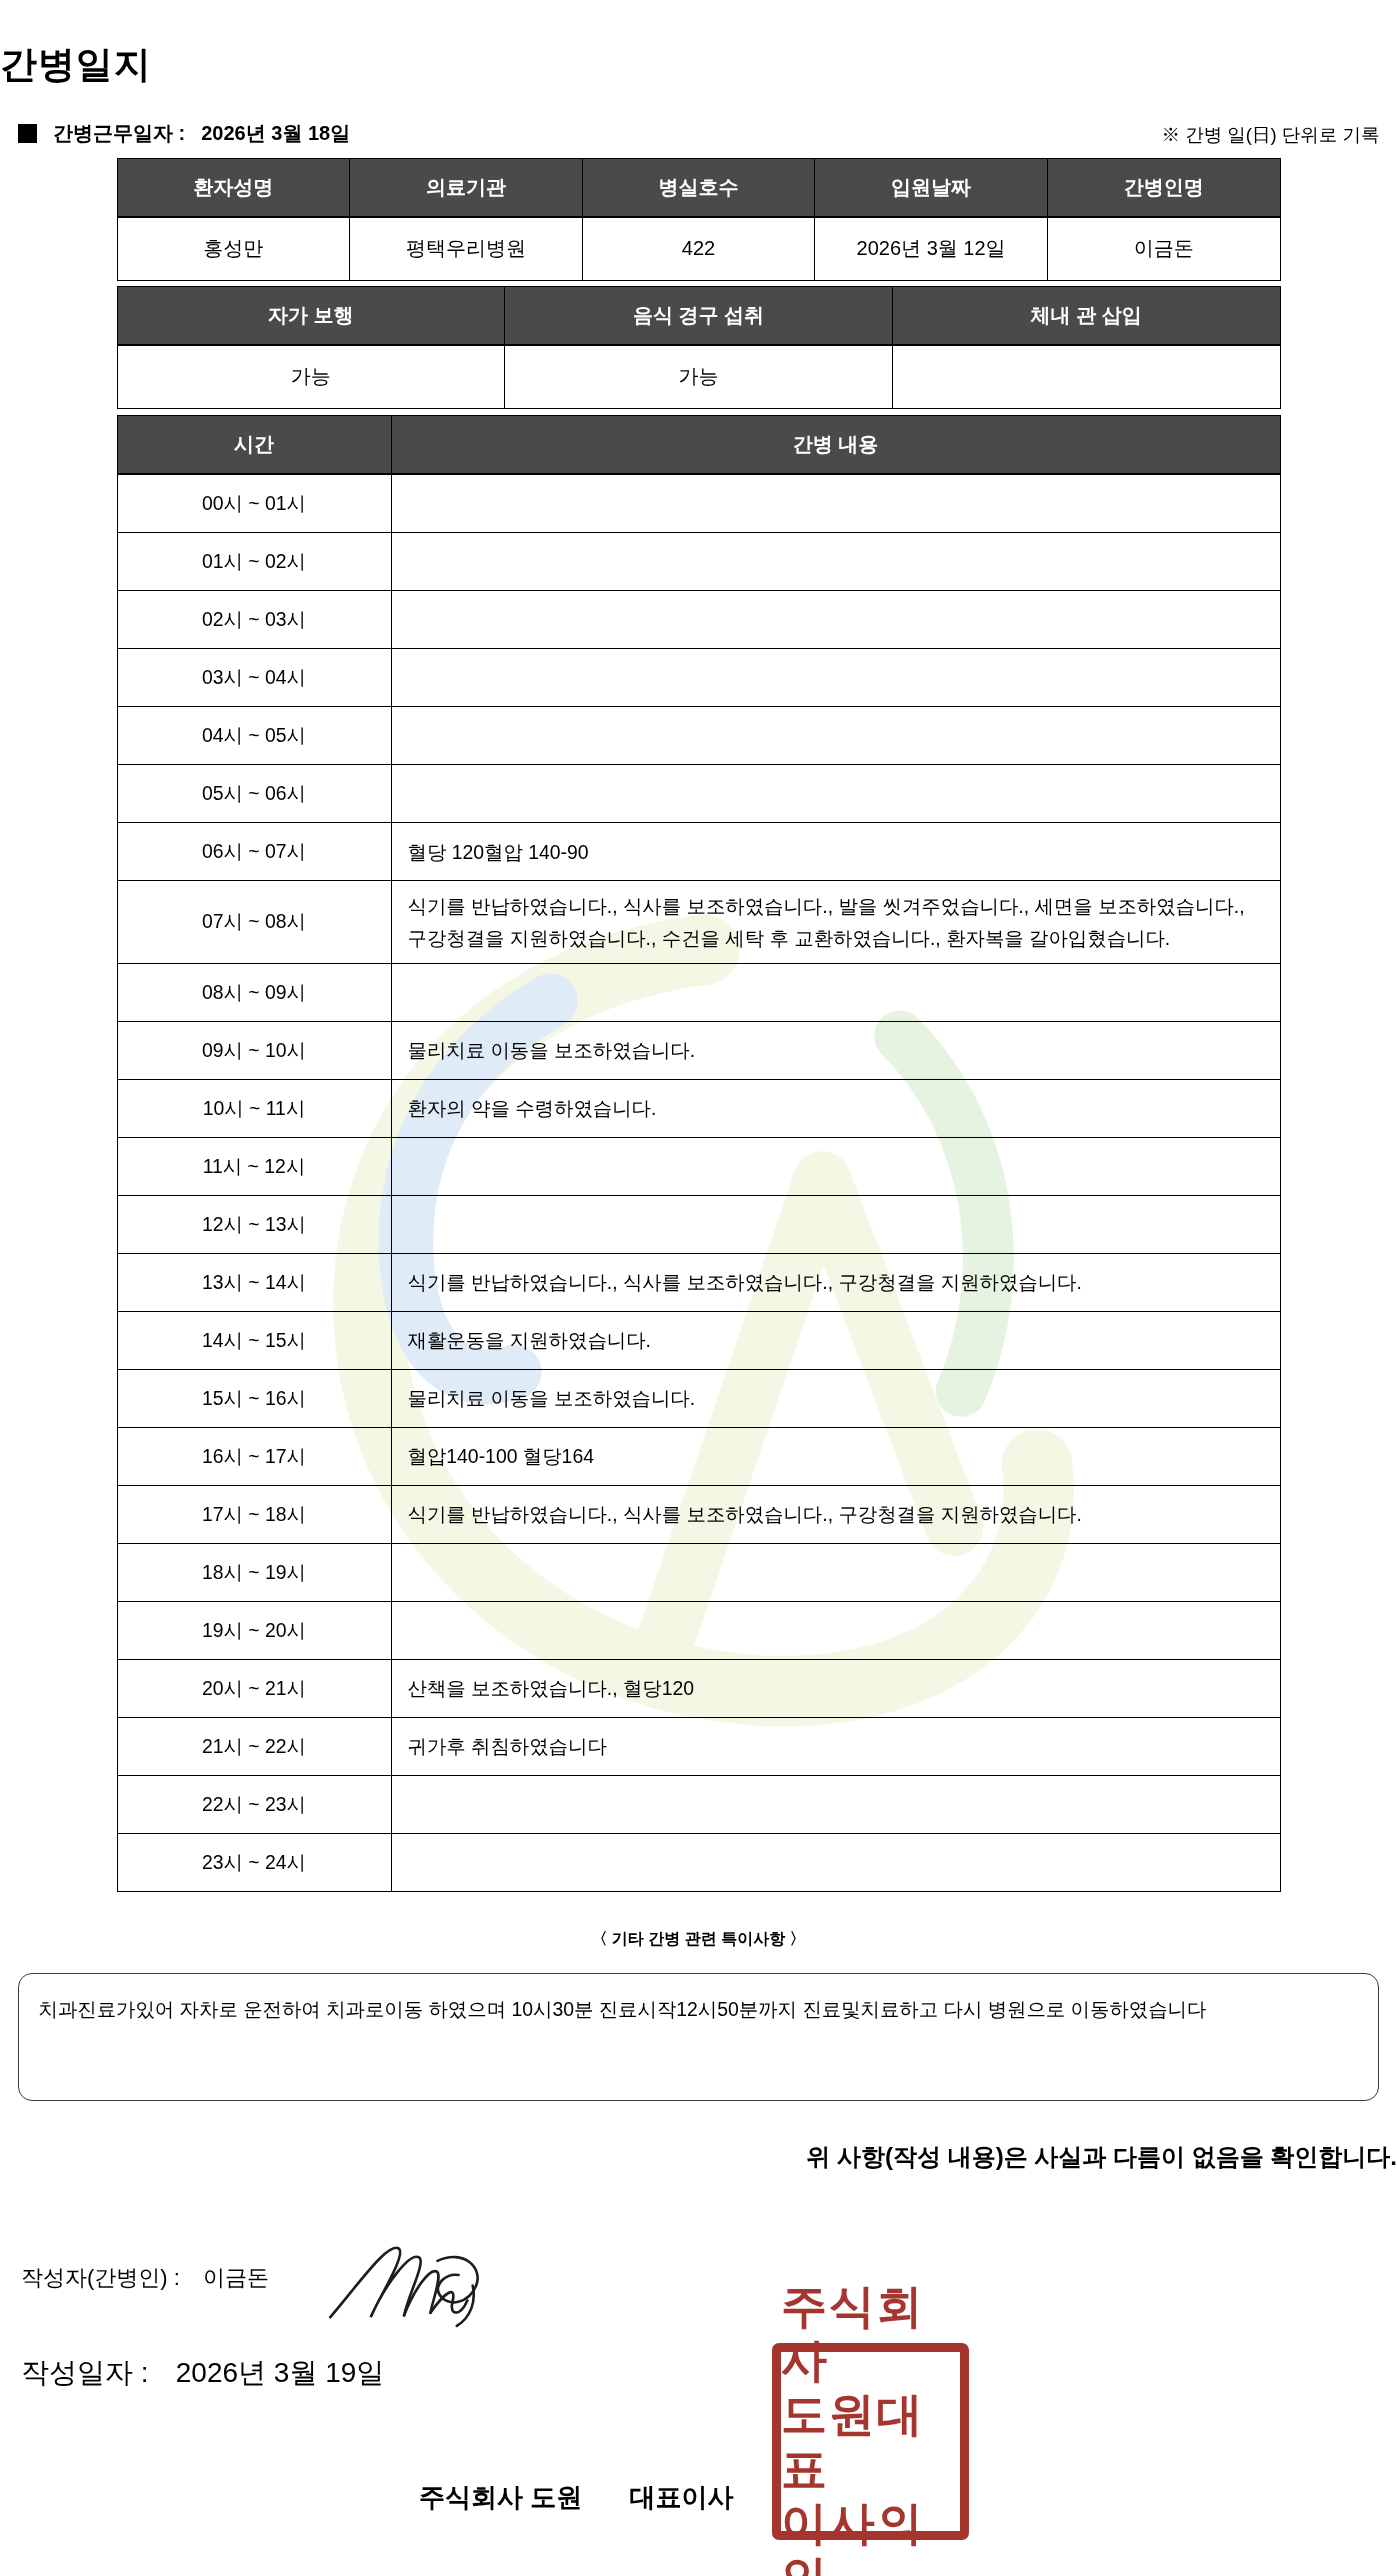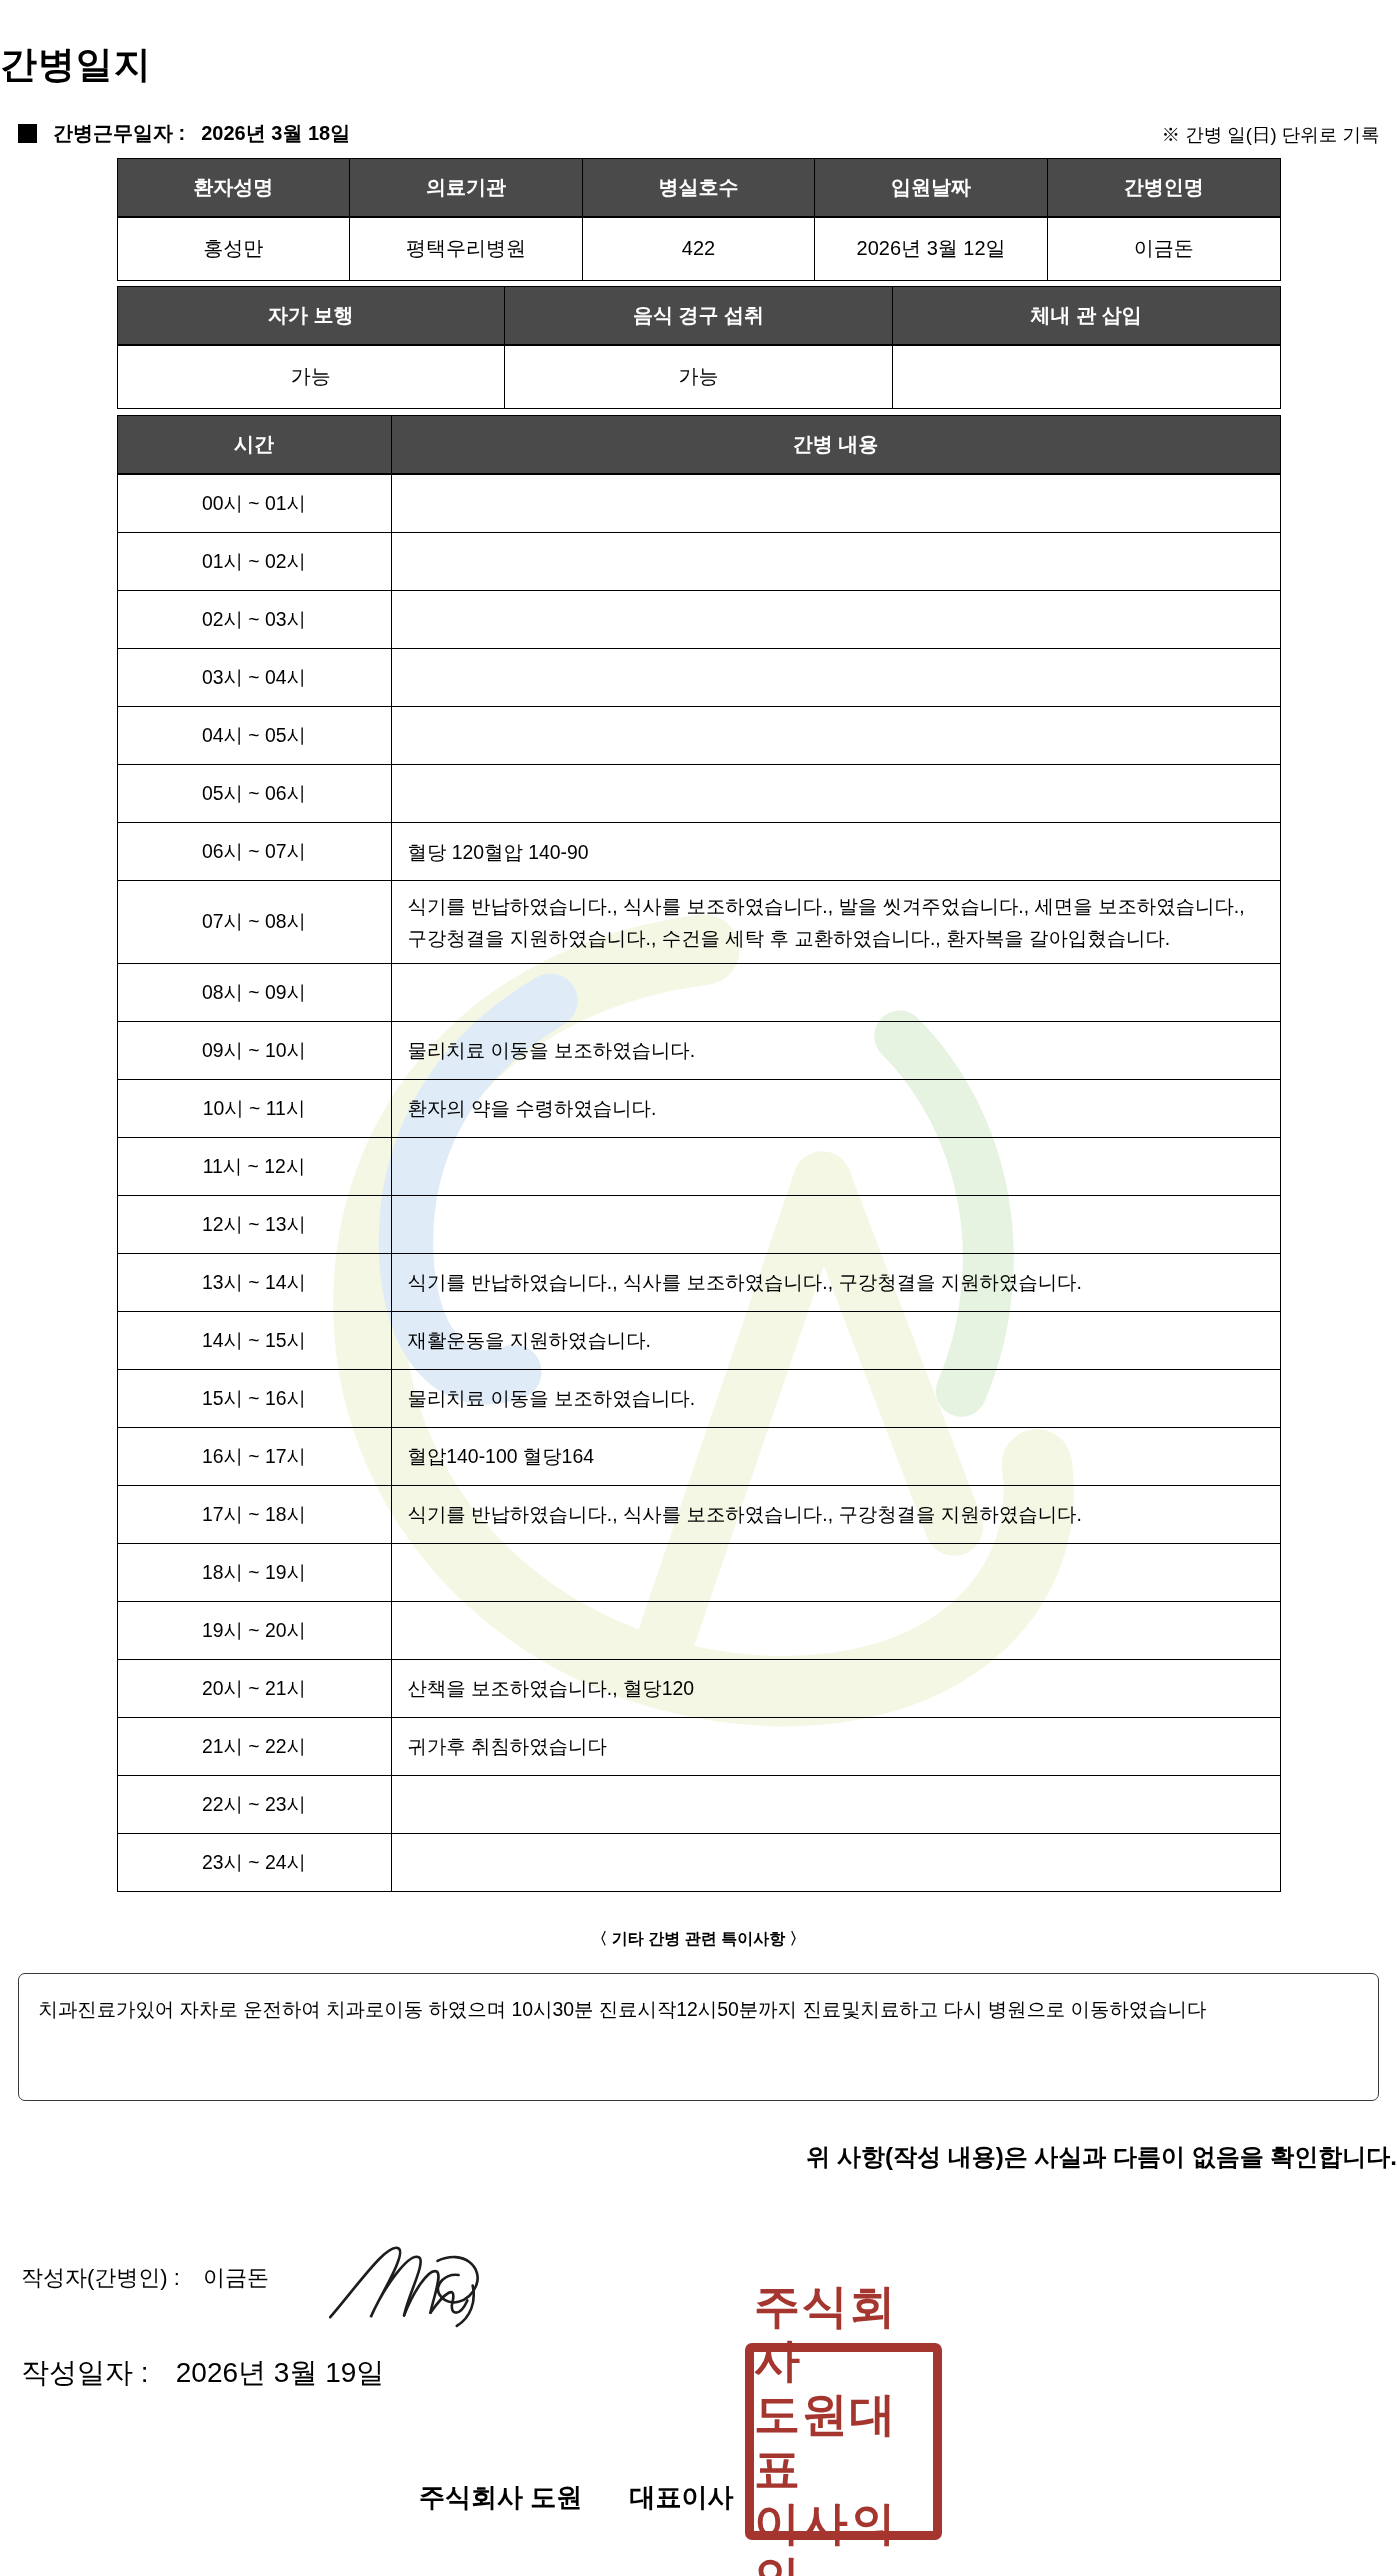--- a/index.html
+++ b/index.html
@@ -81,21 +81,21 @@
     margin-top:37px;
     text-align:center;
     font-size:16px;
     font-weight:bold;
   }
   .notes-box{
     width:1320px;
     margin:23px auto 0 auto;
     min-height:84px;
     border:1.8px solid #3a3a3a;
-    border-radius:7px;
+    border-radius:14px;
     padding:21px 19.4px;
     font-size:19.4px;
     line-height:1.5;
     background:#fff;
   }
   .form-note{
     margin:17.6px 19.4px 0 0;
     text-align:right;
     font-size:18.5px;
   }
@@ -122,21 +122,21 @@
   }
   .date-line2 .val{margin-left:19.4px;}
   .company-line{
     margin:88px 0 0 419px;
     font-size:26px;
     font-weight:800;
   }
   .company-line .ceo{margin-left:40px;}
   .seal{
     position:absolute;
-    left:745px; top:2343px;
+    left:772px; top:2343px;
     width:197px; height:197px;
     box-sizing:border-box;
     border:9.7px solid #a5352f;
     border-radius:7px;
     display:flex;
     flex-direction:column;
     justify-content:center;
     align-items:center;
     color:#a5352f;
     font-weight:800;

